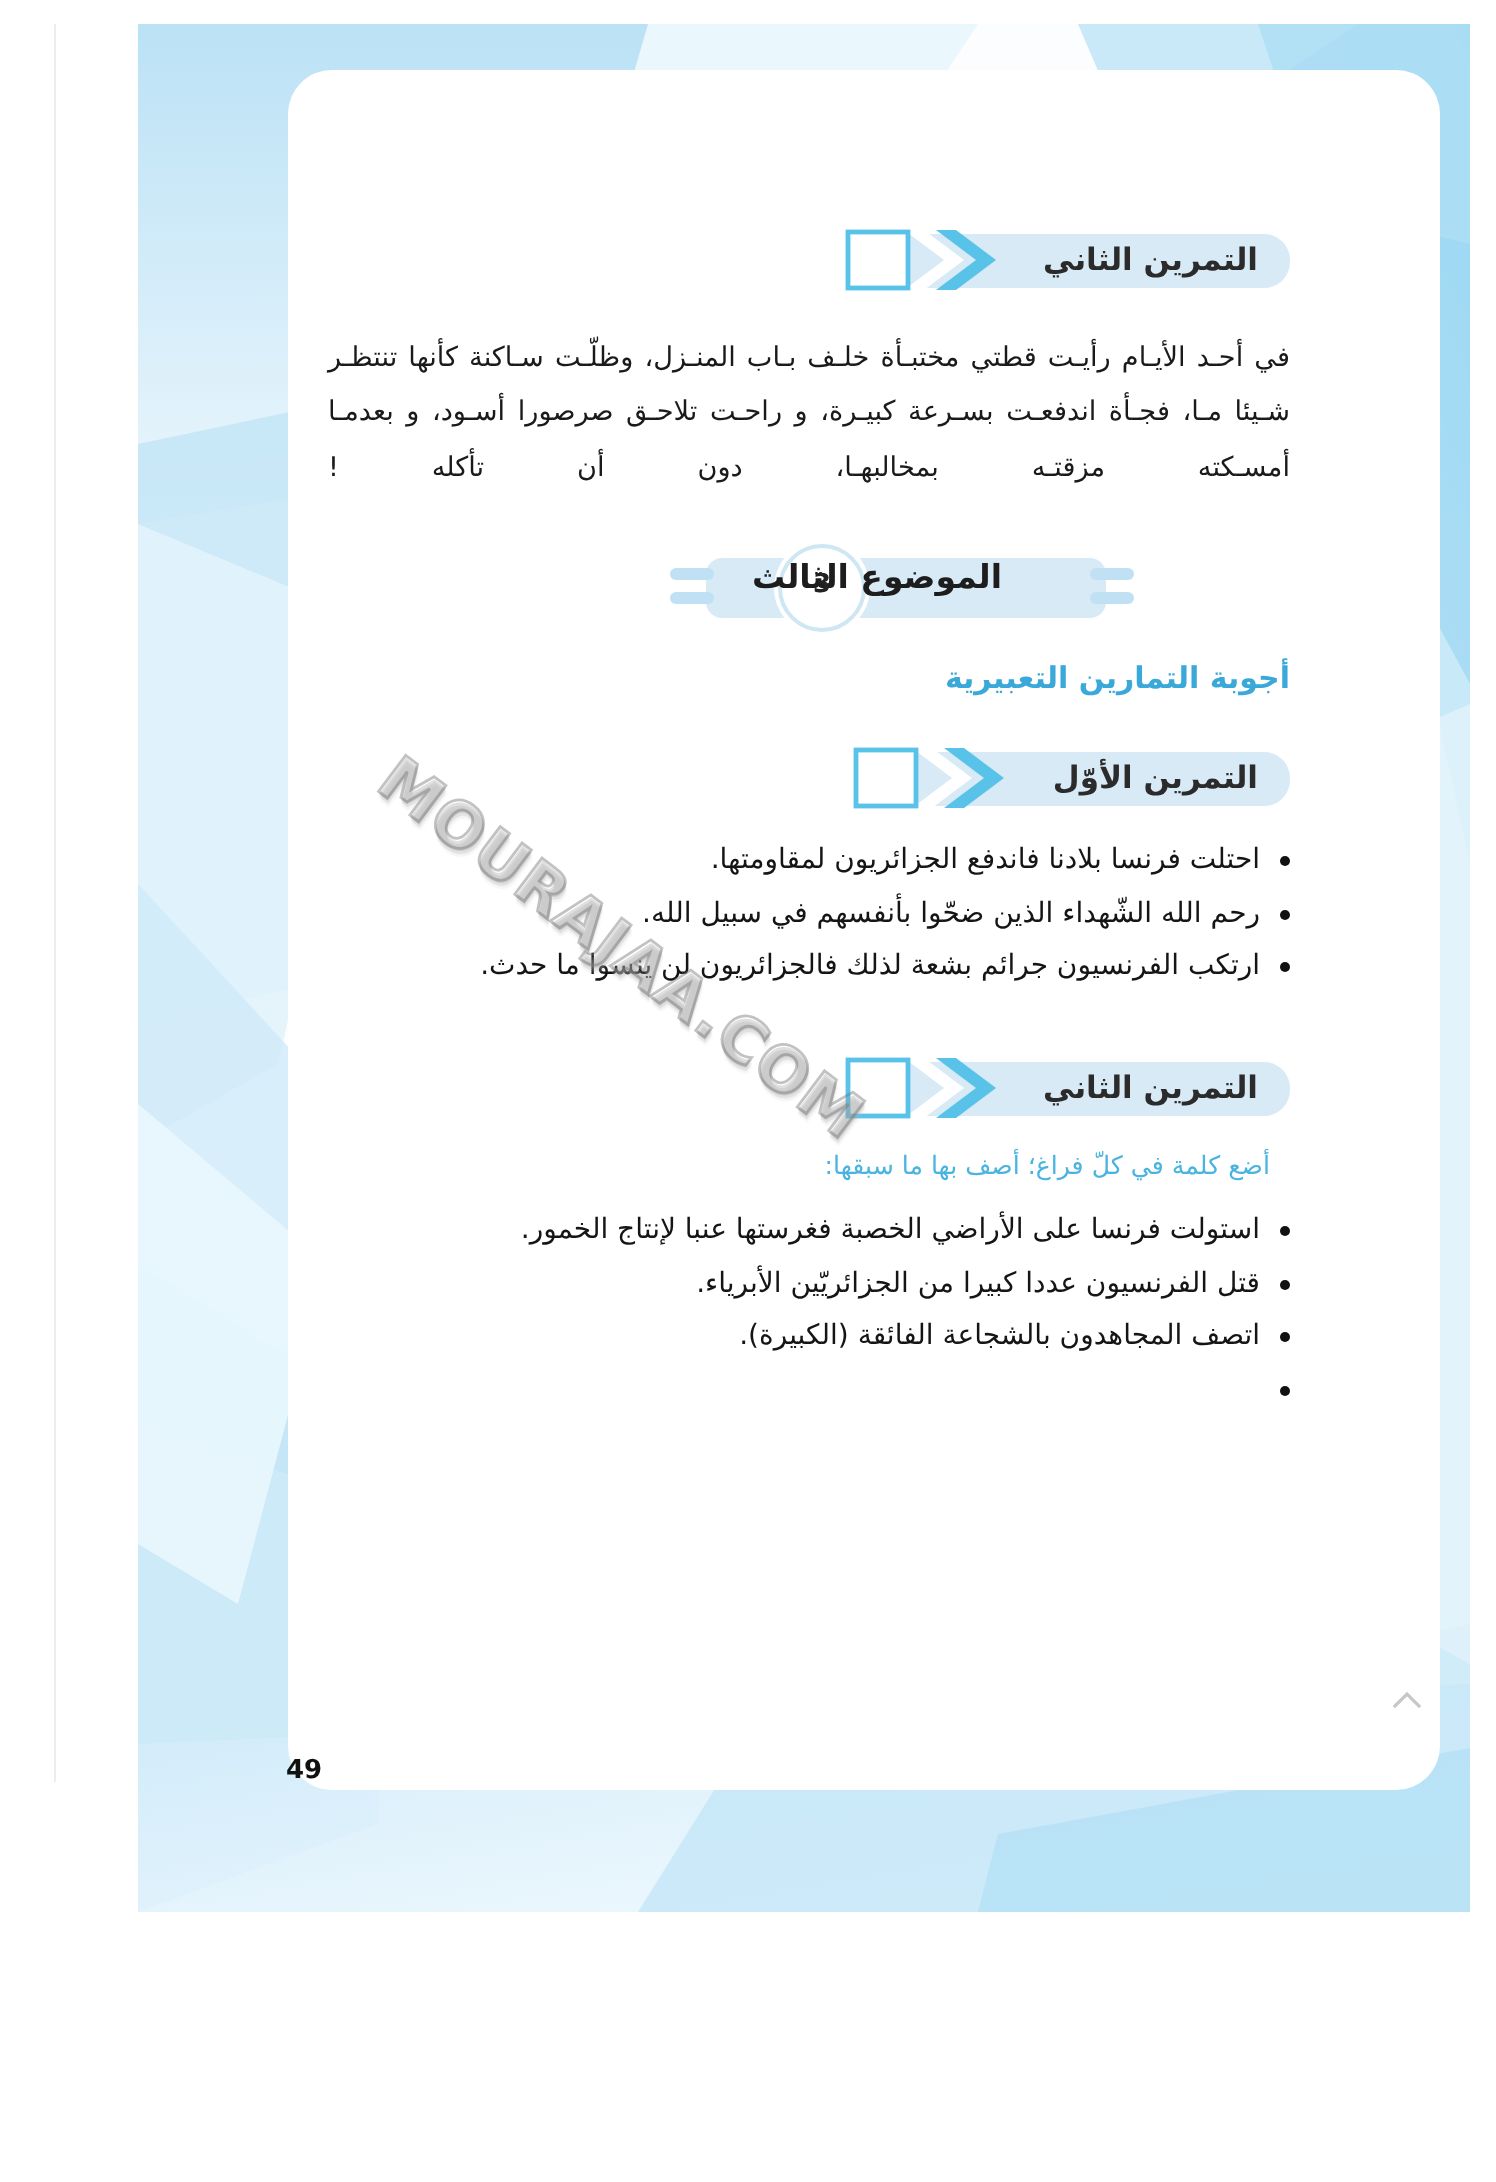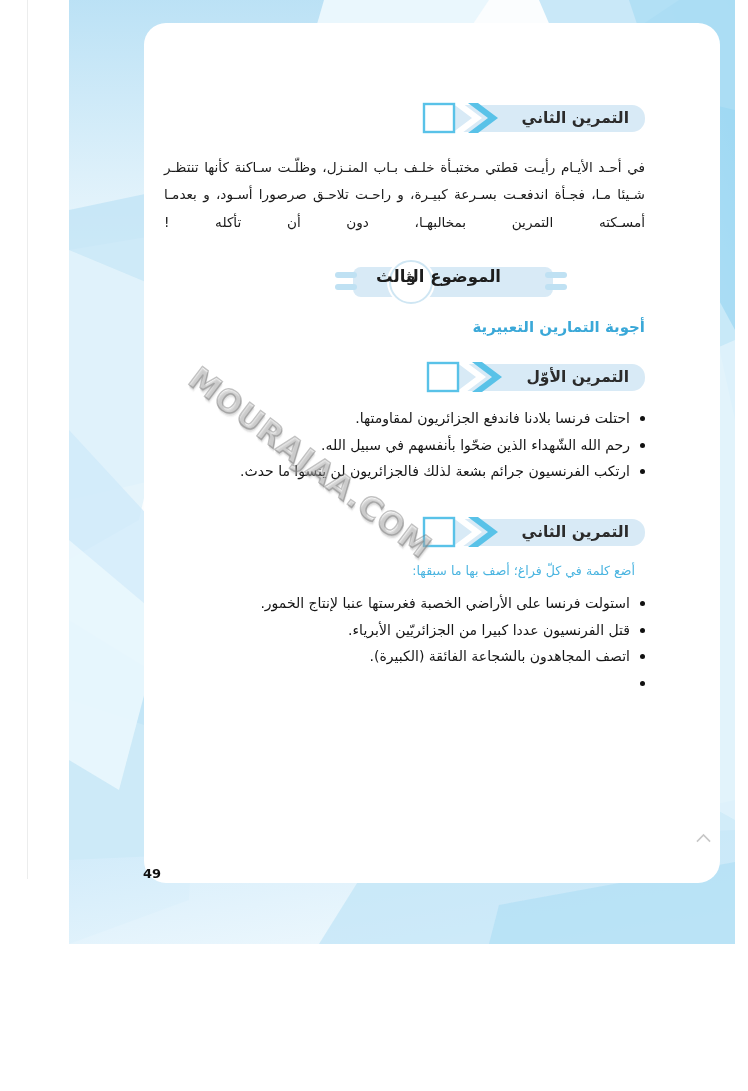--- a/index.html
+++ b/index.html
@@ -7,21 +7,21 @@
     width:748px;height:1091px;
     background:#ffffff;
     font-family:"DejaVu Sans", sans-serif;
     overflow:hidden;
     position:relative;
   }
 
   
   .viewer{
     position:absolute;
-    left:27px;top:0;
+    left:27px;top:12px;
     width:694px;height:879px;
     border-left:1px solid #eceded;
     border-right:1px solid #eceded;
     box-sizing:border-box;
     background:#ffffff;
   }
   .scroll-top{
     position:absolute;
     right:4px;bottom:28px;
     width:26px;height:26px;
@@ -270,21 +270,21 @@
         <div class="label">التمرين الثاني</div>
         <div class="chev">
           <svg width="96" height="34" viewBox="0 0 96 34" xmlns="http://www.w3.org/2000/svg">
             <polygon points="56,2 76,17 56,32 46,32 66,17 46,2" fill="#59c2e8"></polygon>
             <polygon points="40,2 60,17 40,32 30,32 50,17 30,2" fill="#ffffff"></polygon>
             <rect x="2" y="3" width="30" height="28" fill="#ffffff" stroke="#59c2e8" stroke-width="2.4"></rect>
           </svg>
         </div>
       </div>
 
-      <p class="para" style="right:90px;left:95px;top:140px;">في أحـد الأيـام رأيـت قطتي مختبـأة خلـف بـاب المنـزل، وظلّـت سـاكنة كأنها تنتظـر شـيئا مـا، فجـأة اندفعـت بسـرعة كبيـرة، و راحـت تلاحـق صرصورا أسـود، و بعدمـا أمسـكته التمرين بمخالبهـا، دون أن تأكله !</p>
+      <p class="para" style="right:90px;left:95px;top:140px;">في أحـد الأيـام رأيـت قطتي مختبـأة خلـف بـاب المنـزل، وظلّـت سـاكنة كأنها تنتظـر شـيئا مـا، فجـأة اندفعـت بسـرعة كبيـرة، و راحـت تلاحـق صرصورا أسـود، و بعدمـا أمسـكته مزقتـه بمخالبهـا، دون أن تأكله !</p>
 
       <div class="sec-banner" style="right:168px;top:254px;width:232px;height:56px;">
         <svg width="232" height="56" viewBox="0 0 232 56" xmlns="http://www.w3.org/2000/svg">
           <rect x="18" y="13" width="200" height="30" rx="8" fill="#d8eaf6"></rect>
           <rect x="0" y="18" width="22" height="6" rx="3" fill="#bfe1f3"></rect>
           <rect x="0" y="30" width="22" height="6" rx="3" fill="#bfe1f3"></rect>
           <rect x="210" y="18" width="22" height="6" rx="3" fill="#bfe1f3"></rect>
           <rect x="210" y="30" width="22" height="6" rx="3" fill="#bfe1f3"></rect>
           <circle cx="76" cy="28" r="24" fill="#ffffff"></circle>
           <circle cx="76" cy="28" r="21" fill="none" stroke="#cfe6f3" stroke-width="2"></circle>

